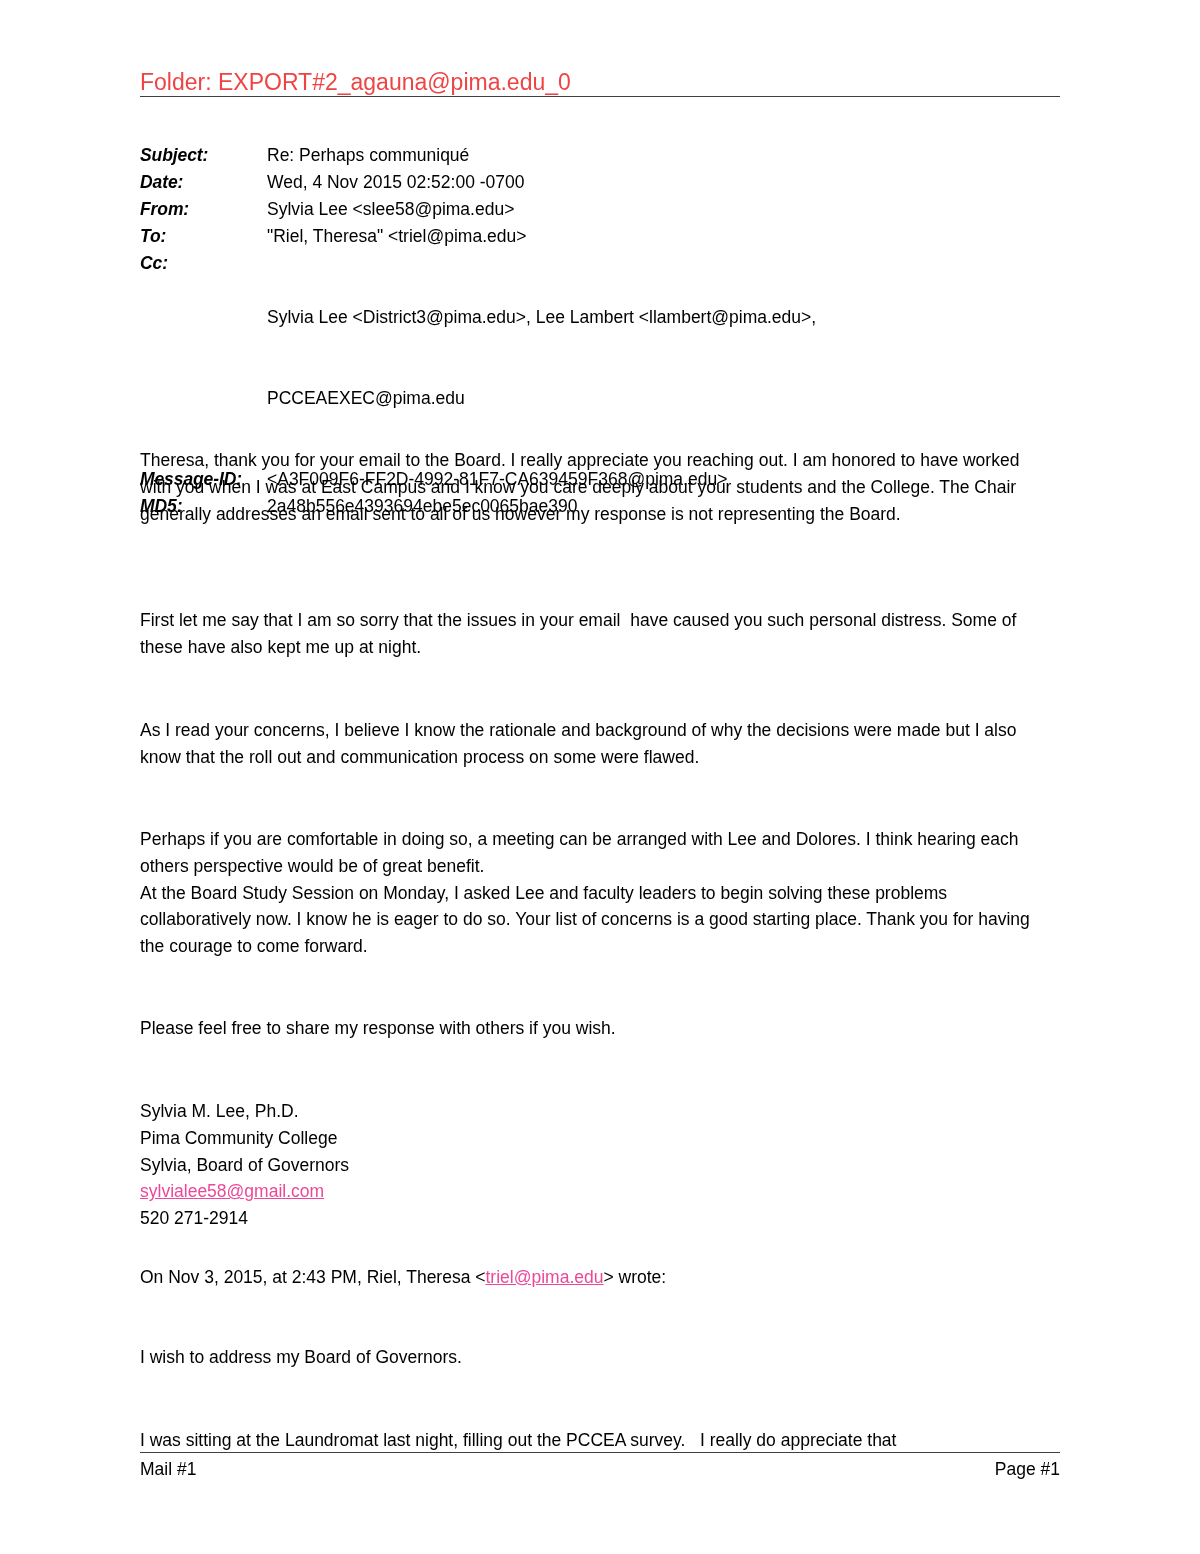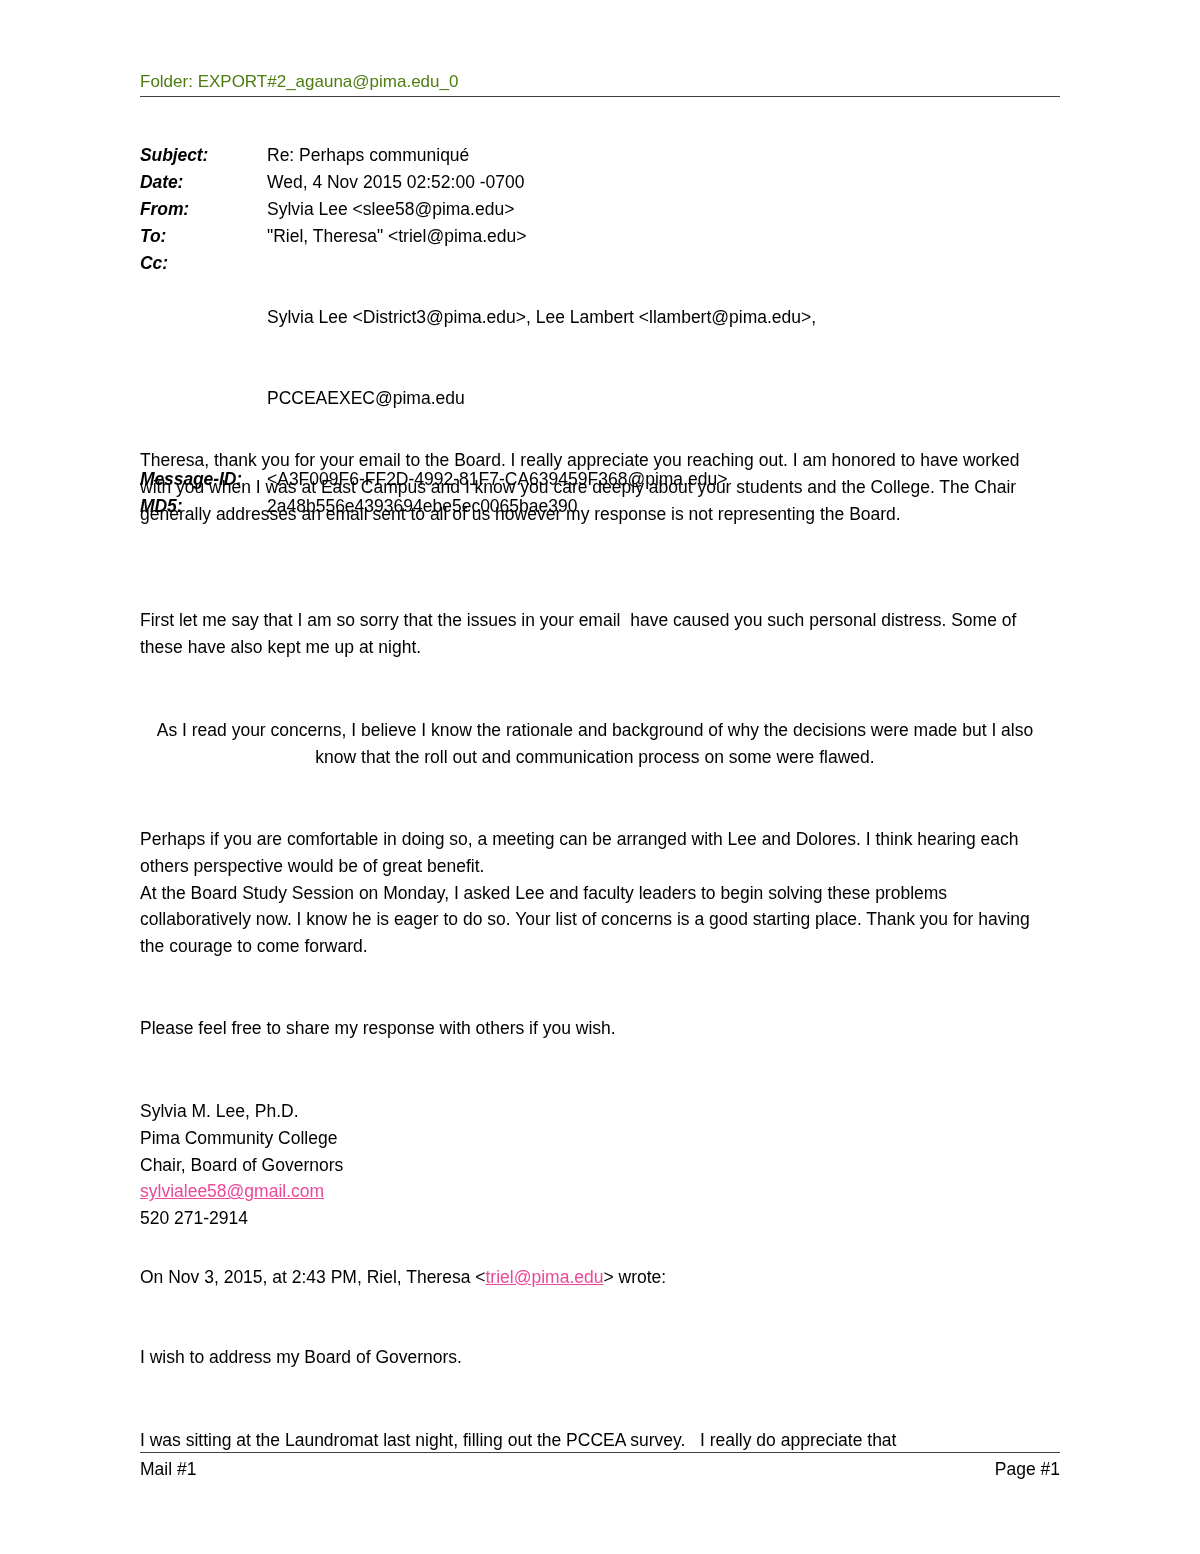--- a/index.html
+++ b/index.html
@@ -23,23 +23,23 @@
   }
 
   
   .doc-header {
     position: absolute;
     left: 140px;
     top: 70px;
     width: 920px;
   }
   .doc-header .folder-line {
-    font-size: 17px;
+    font-size: 23px;
     line-height: 24px;
-    color: #4d7c0f;
+    color: #ef4444;
     white-space: nowrap;
   }
   .doc-header .rule {
     margin-top: 2px;
     border-bottom: 1.4px solid #404040;
     width: 920px;
   }
 
   
   .meta {
@@ -163,37 +163,37 @@
   </div>
 
   <div class="body-block" style="top:405px;">
     <p>Theresa, thank you for your email to the Board. I really appreciate you reaching out. I am honored to have worked with you when I was at East Campus and I know you care deeply about your students and the College. The Chair generally addresses an email sent to all of us however my response is not representing the Board.</p>
   </div>
 
   <div class="body-block" style="top:565px;">
     <p>First let me say that I am so sorry that the issues in your email  have caused you such personal distress. Some of these have also kept me up at night.</p>
   </div>
 
-  <div class="body-block" style="top:675px;text-align:center;">
+  <div class="body-block" style="top:675px;">
     <p>As I read your concerns, I believe I know the rationale and background of why the decisions were made but I also know that the roll out and communication process on some were flawed.</p>
   </div>
 
   <div class="body-block" style="top:784px;">
     <p>Perhaps if you are comfortable in doing so, a meeting can be arranged with Lee and Dolores. I think hearing each others perspective would be of great benefit.</p>
     <p>At the Board Study Session on Monday, I asked Lee and faculty leaders to begin solving these problems collaboratively now. I know he is eager to do so. Your list of concerns is a good starting place. Thank you for having the courage to come forward.</p>
   </div>
 
   <div class="body-block" style="top:973px;">
     <p>Please feel free to share my response with others if you wish.</p>
   </div>
 
   <div class="body-block" style="top:1056px;">
     <div class="sig-line">Sylvia M. Lee, Ph.D.</div>
     <div class="sig-line">Pima Community College</div>
-    <div class="sig-line">Chair, Board of Governors</div>
+    <div class="sig-line">Sylvia, Board of Governors</div>
     <div class="sig-line"><a class="maillink" href="#">sylvialee58@gmail.com</a></div>
     <div class="sig-line">520 271-2914</div>
   </div>
 
   <div class="body-block" style="top:1222px;">
     <p><span>On Nov 3, 2015, at 2:43 PM, Riel, Theresa &lt;</span><a class="maillink" href="#">triel@pima.edu</a><span>&gt; wrote:</span></p>
   </div>
 
   <div class="body-block" style="top:1302px;">
     <p>I wish to address my Board of Governors.</p>

